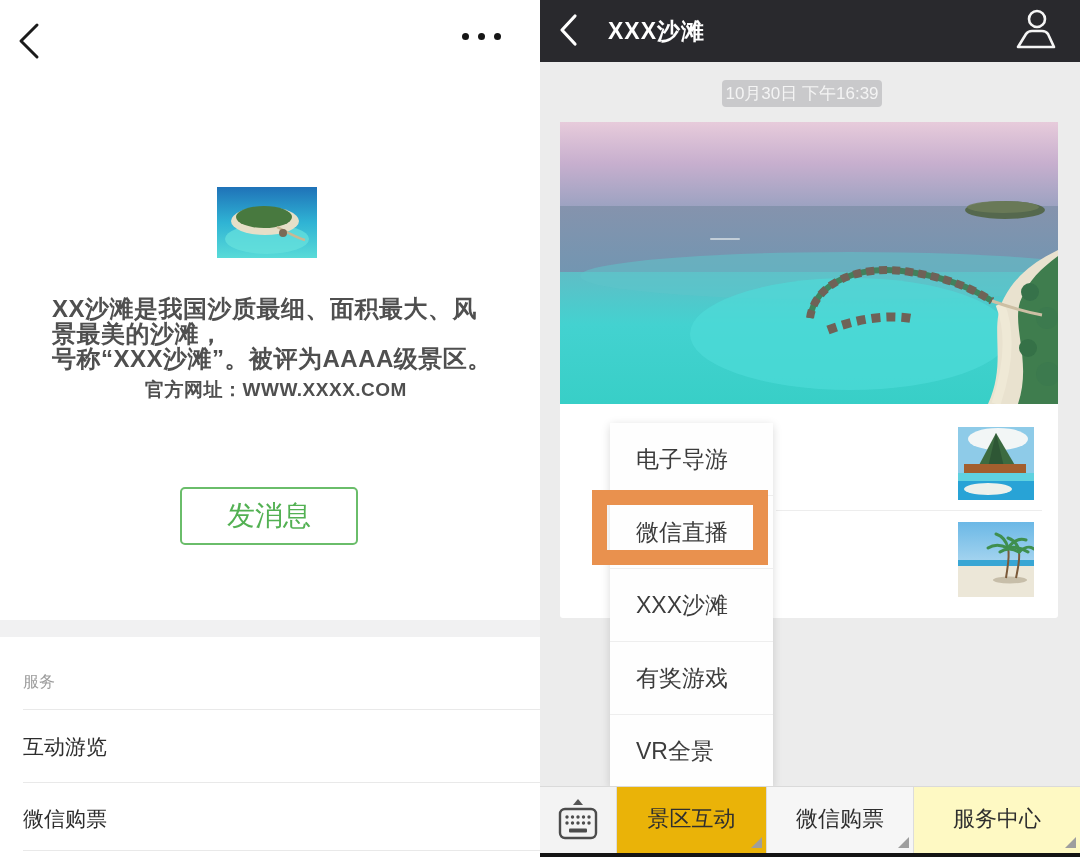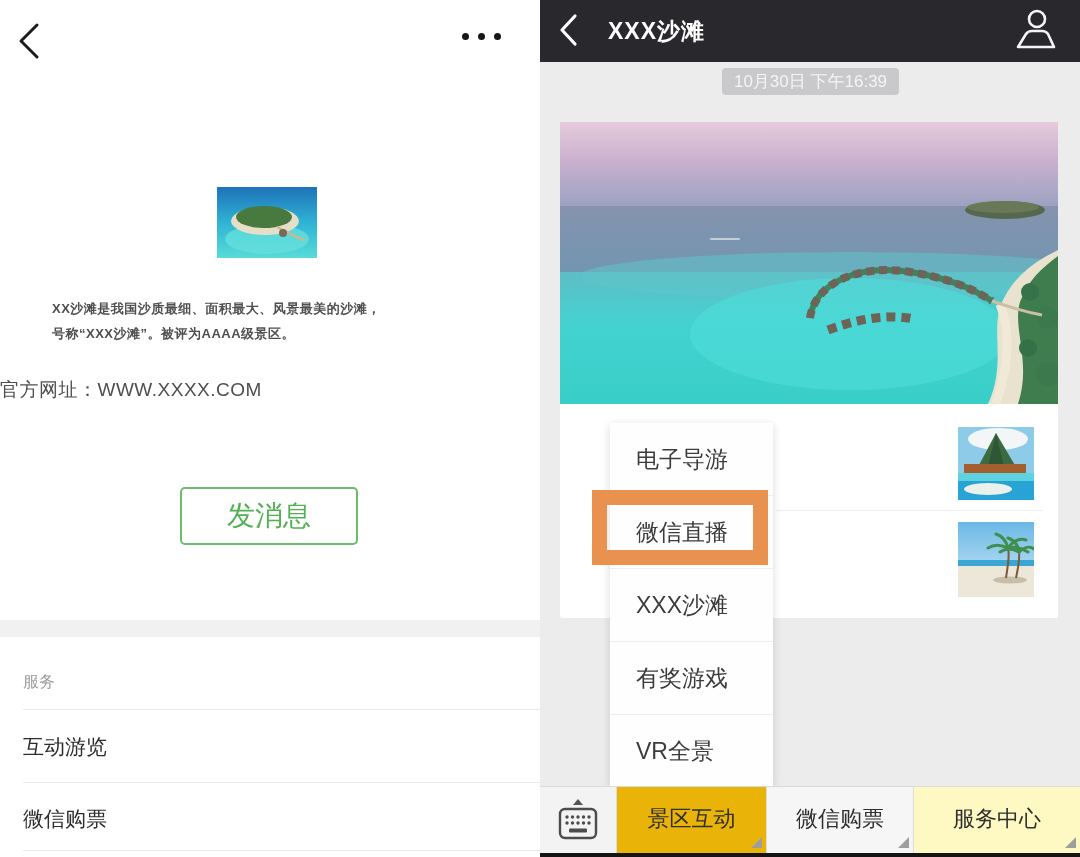--- a/index.html
+++ b/index.html
@@ -9,38 +9,38 @@
     background:#fff;
   }
   .abs{position:absolute;}
 
   
   #left-panel{position:absolute;left:0;top:0;width:540px;height:857px;background:#ffffff;}
   #lp-back{left:16px;top:22px;width:26px;height:38px;background:none;border:none;padding:0;cursor:pointer;}
   #lp-more{left:462px;top:33px;display:flex;gap:9px;cursor:pointer;}
   #lp-more .dot{width:7px;height:7px;border-radius:50%;background:#161616;display:block;}
   #lp-thumb{left:217px;top:187px;width:100px;height:71px;overflow:hidden;cursor:pointer;}
-  #lp-desc{left:52px;top:296px;width:444px;font-size:13px;line-height:25px;font-weight:700;color:#4f4f4f;letter-spacing:0.5px;}
-  #lp-website{left:0;top:377px;width:540px;font-size:19px;font-weight:400;color:#4f4f4f;letter-spacing:0.5px;}
+  #lp-desc{left:52px;top:296px;width:444px;font-size:24px;line-height:25px;font-weight:700;color:#4f4f4f;letter-spacing:0.5px;}
+  #lp-website{left:0;top:377px;width:540px;text-align:center;font-size:19px;font-weight:700;color:#4f4f4f;letter-spacing:0.5px;padding-left:6px;}
   #lp-send{left:180px;top:487px;width:178px;height:58px;background:#fff;border:2px solid #6abd6a;border-radius:5px;
            font-size:28px;color:#53b153;font-family:inherit;cursor:pointer;}
   #lp-grayband{left:0;top:620px;width:540px;height:17px;background:#f1f1f2;}
   #lp-svc-header{left:23px;top:672px;font-size:16px;color:#9d9d9d;}
   .lp-sep{left:23px;width:517px;height:1px;background:#e9e9e9;}
   #lp-sep1{top:709px;} #lp-sep2{top:782px;} #lp-sep3{top:850px;}
   .lp-item{left:23px;width:494px;font-size:21px;color:#2d2d2d;cursor:pointer;}
   #lp-item1{top:733px;} #lp-item2{top:805px;}
 
   
   #right-panel{position:absolute;left:540px;top:0;width:540px;height:857px;background:#ececec;padding-left:18px;}
   #rp-header{position:absolute;left:0;top:0;width:540px;height:62px;background:#29292d;}
   #rp-back{position:absolute;left:18px;top:13px;width:20px;height:34px;background:none;border:none;padding:0;cursor:pointer;}
   #rp-title{position:absolute;left:68px;top:0;height:62px;line-height:62px;font-size:23px;font-weight:700;color:#ffffff;letter-spacing:1px;}
   #rp-contact{position:absolute;left:474px;top:8px;width:42px;height:44px;background:none;border:none;padding:0;cursor:pointer;}
-  #rp-timestamp{position:absolute;left:182px;top:68px;width:177px;height:27px;line-height:27px;text-align:center;
+  #rp-timestamp{position:absolute;left:182px;top:80px;width:160px;height:27px;line-height:27px;text-align:center;
     background:#c9c9cb;border-radius:4px;font-size:17px;color:#f4f4f4;}
 
   #rp-card{position:absolute;left:20px;top:122px;width:498px;height:496px;background:#ffffff;border-radius:3px;cursor:pointer;}
   #rp-hero{position:absolute;left:0;top:0;width:498px;height:282px;overflow:hidden;}
   #rp-row-sep{position:absolute;left:216px;top:388px;width:266px;height:1px;background:#ededed;}
   #rp-thumb1{position:absolute;left:398px;top:305px;width:76px;height:73px;overflow:hidden;cursor:pointer;}
   #rp-thumb2{position:absolute;left:398px;top:400px;width:76px;height:75px;overflow:hidden;cursor:pointer;}
 
   #rp-menu{position:absolute;left:70px;top:423px;width:163px;background:#c2410c;
     box-shadow:0 2px 10px rgba(0,0,0,0.15);border-radius:2px;}

